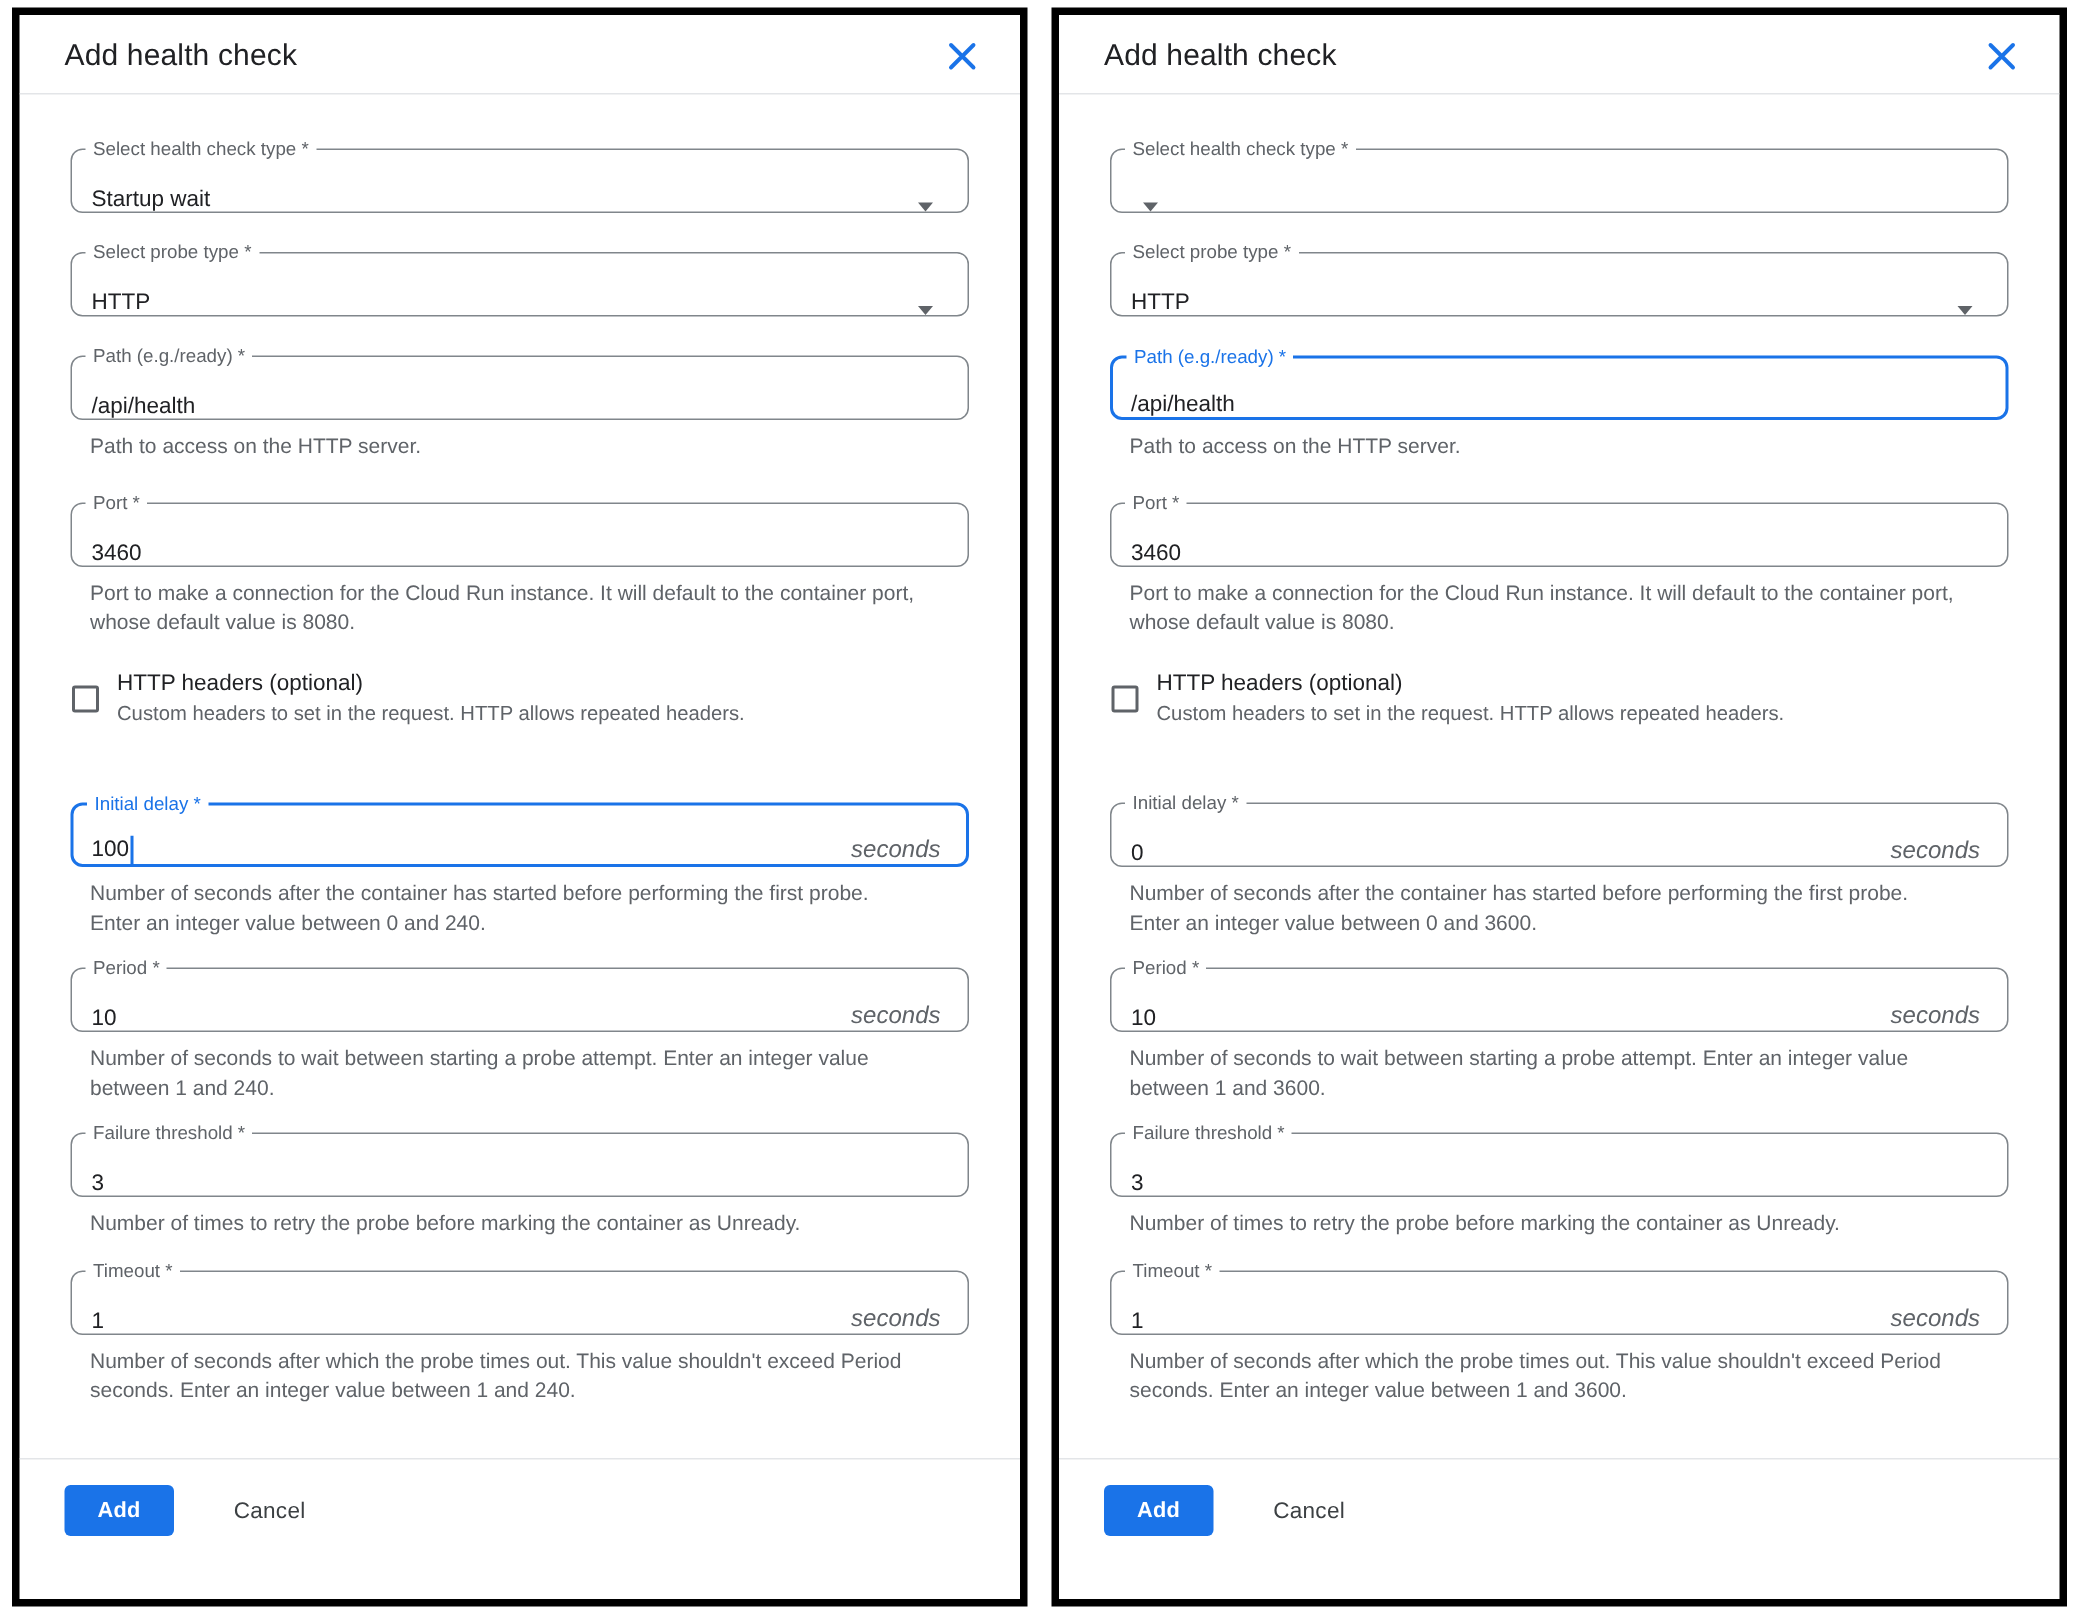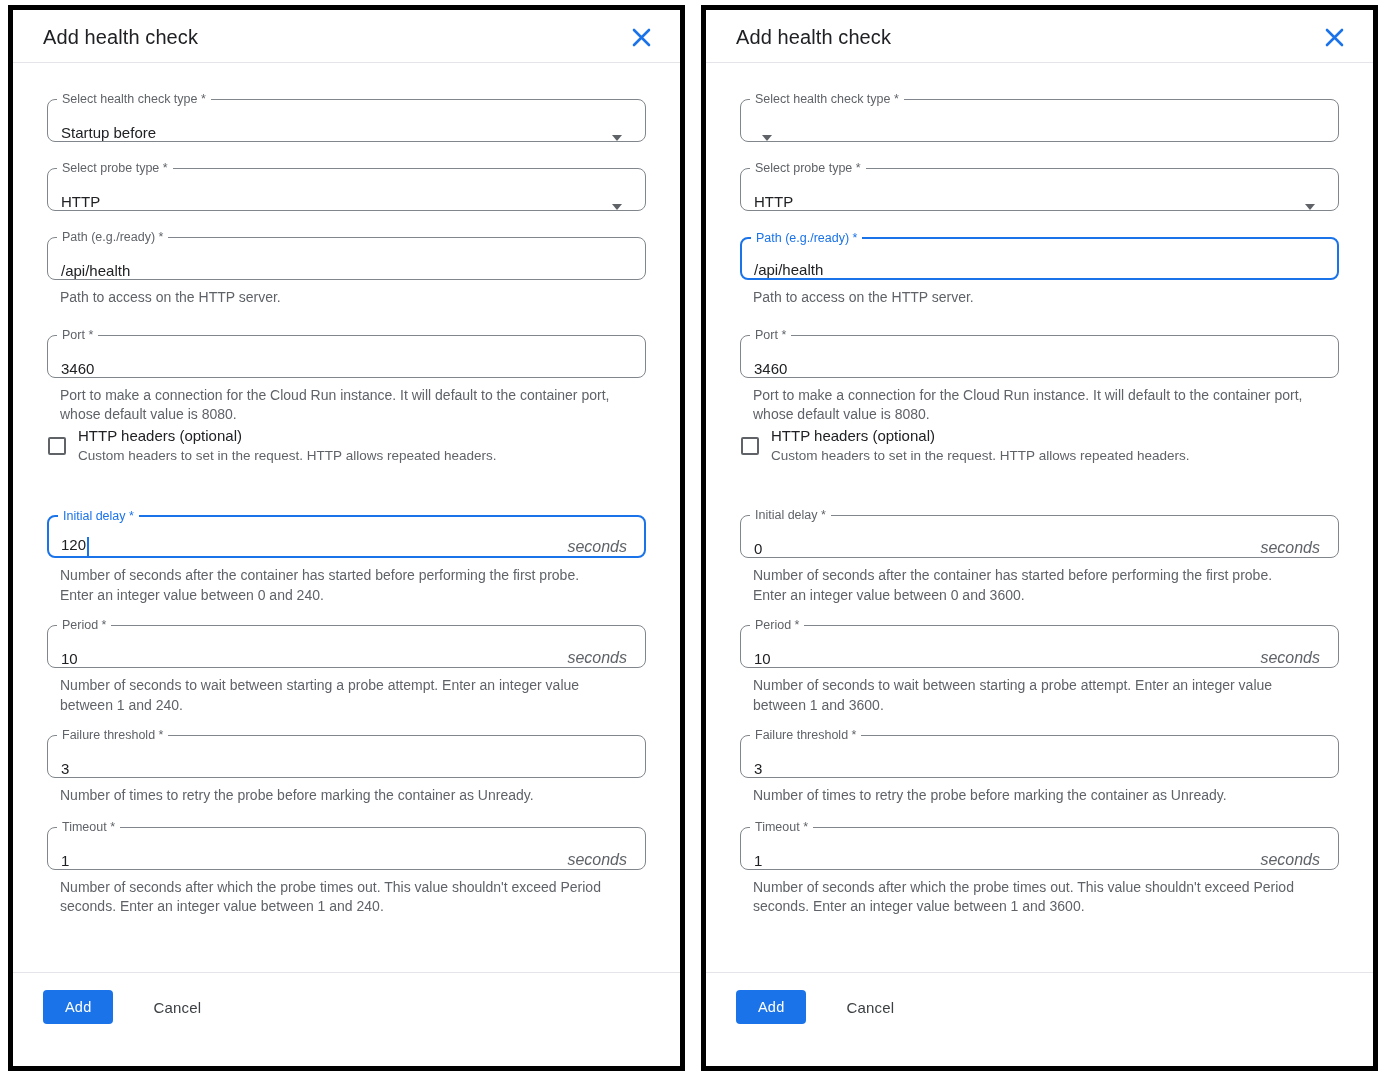--- a/index.html
+++ b/index.html
@@ -24,32 +24,32 @@
   .fvalue { font-size:15px; color:#202124; flex:1; white-space:nowrap; overflow:hidden; }
   .fsuffix { font-size:16px; color:#5f6368; margin-left:8px;font-style:italic; }
   .caret-bar { display:inline-block; width:2px; height:19px; background:#1a73e8;
     vertical-align:middle; margin-left:1px; }
   .dd-arrow { width:0; height:0; border-left:5.5px solid transparent; border-right:5.5px solid transparent;
     border-top:6px solid #5f6368; margin-left:8px; margin-right:5px; }
   .helper { font-size:14px; color:#5f6368; line-height:19.5px; white-space:pre-line;
     margin:8px 0 0 13px; }
   .mb-sel { margin-bottom:26px; }
   .mb-after-path { margin-bottom:27px; }
-  .mb-after-port { }
+  .mb-after-port { margin-bottom:20px; }
   .cb-row { display:flex; align-items:center; margin-bottom:50px; }
   .cb-box { width:18px; height:18px; border:2px solid #5f6368; border-radius:2px; background:#fff;
     margin:2px 12px 0 1px; flex:none; cursor:pointer; }
   .cb-label { font-size:15px; color:#202124; line-height:21px; }
   .cb-helper { font-size:13.5px; color:#5f6368; line-height:19.5px; }
   .mb-after-num { margin-bottom:20px; }
   .mb-after-thresh { margin-bottom:21px; }
   .dlg-footer { margin-top:auto; border-top:1px solid #e3e5e8; padding:17px 30px 42px 30px;
     display:flex; align-items:center; }
   .btn-add { background:#1a73e8; color:#fff; border:none; border-radius:4px;
-    font-family:"Liberation Sans", sans-serif; font-size:14.5px; font-weight:400;
+    font-family:"Liberation Sans", sans-serif; font-size:14.5px; font-weight:700;
     padding:9px 22px; cursor:pointer; letter-spacing:.2px; }
   .btn-cancel { background:none; border:none; color:#3c4043; font-family:"Liberation Sans", sans-serif;
     font-size:15px; font-weight:500; margin-left:40px; cursor:pointer; letter-spacing:.2px; }
 </style>
 </head>
 <body>
 
 <div class="stage">
 
   <section class="dialog">
@@ -60,21 +60,21 @@
             <path d="M2 2 L17 17 M17 2 L2 17" stroke="#1a73e8" stroke-width="2.6" stroke-linecap="round"></path>
           </svg>
       </div>
     </div>
 
     <div class="form">
 
       <div class="fgroup mb-sel">
         <div class="fbox">
           <span class="flabel">Select health check type *</span>
-          <span class="fvalue">Startup before</span>
+          <span class="fvalue">Startup wait</span>
           <span class="dd-arrow"></span>
         </div>
       </div>
 
       <div class="fgroup mb-sel">
         <div class="fbox">
           <span class="flabel">Select probe type *</span>
           <span class="fvalue">HTTP</span>
           <span class="dd-arrow"></span>
         </div>
@@ -101,21 +101,21 @@
         <div class="cb-box"></div>
         <div>
           <div class="cb-label">HTTP headers (optional)</div>
           <div class="cb-helper">Custom headers to set in the request. HTTP allows repeated headers.</div>
         </div>
       </div>
 
       <div class="fgroup focused mb-after-num">
         <div class="fbox">
           <span class="flabel">Initial delay *</span>
-          <span class="fvalue"><span>120</span><span class="caret-bar"></span></span>
+          <span class="fvalue"><span>100</span><span class="caret-bar"></span></span>
           <span class="fsuffix">seconds</span>
         </div>
         <div class="helper">Number of seconds after the container has started before performing the first probe.
 Enter an integer value between 0 and 240.</div>
       </div>
 
       <div class="fgroup mb-after-num">
         <div class="fbox">
           <span class="flabel">Period *</span>
           <span class="fvalue">10</span>

